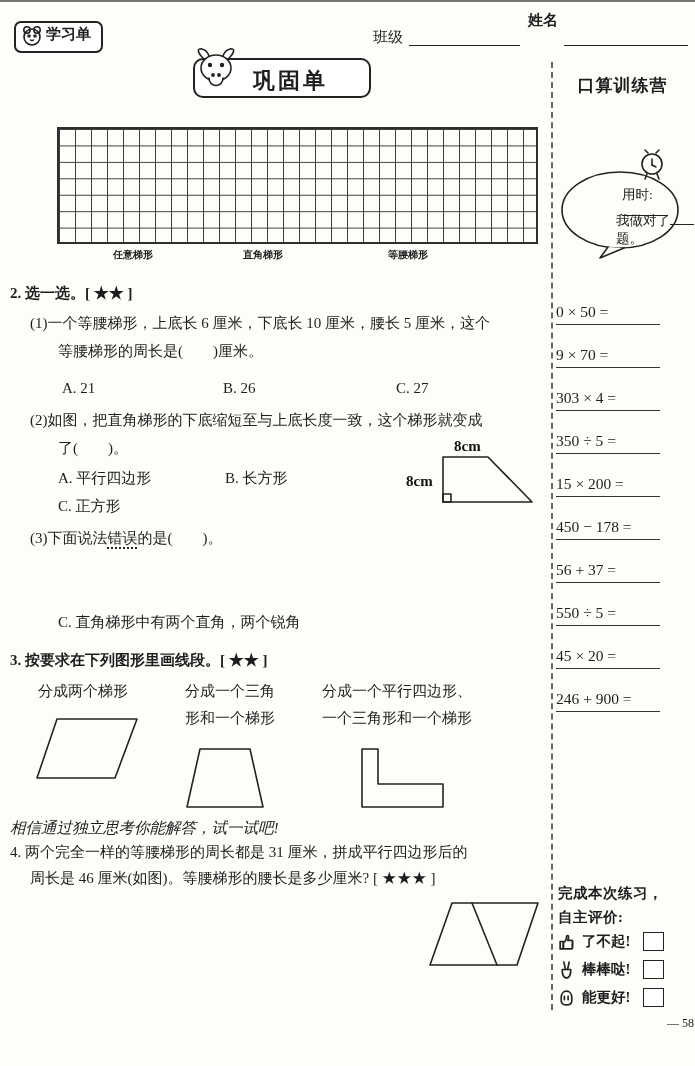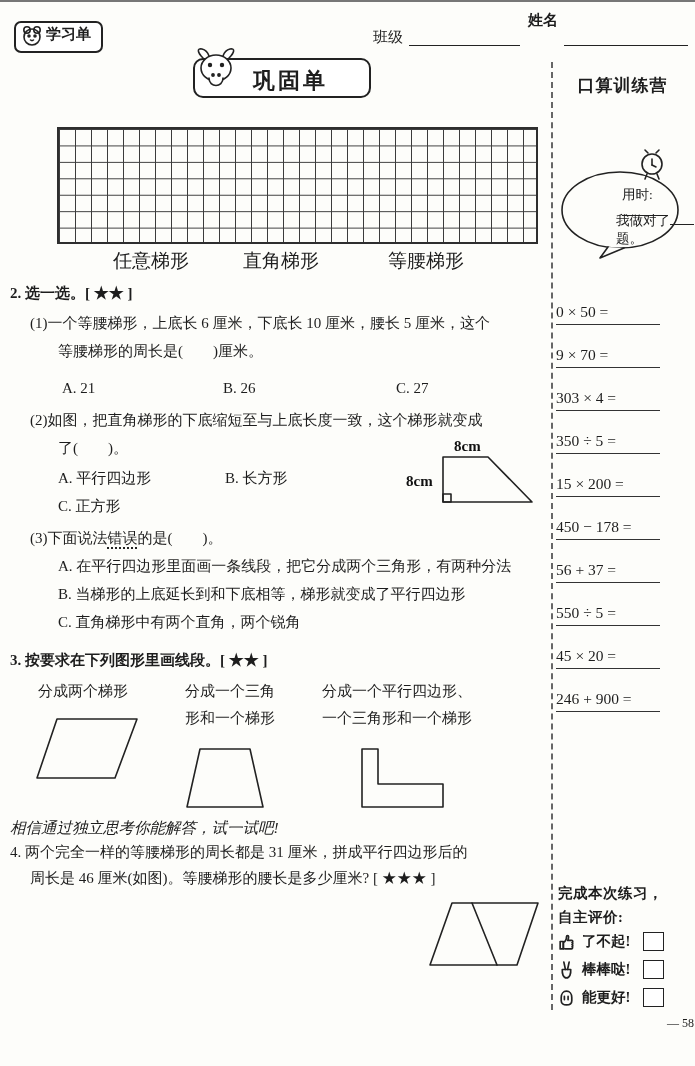--- a/index.html
+++ b/index.html
@@ -38,21 +38,21 @@
 
   
   .sqgrid {
     left:57px; top:127px; width:481px; height:117px;
     border:2px solid #2e2e2e;
     background-image:
       linear-gradient(to right, #3c3c3c 1px, transparent 1px),
       linear-gradient(to bottom, #3c3c3c 1px, transparent 1px);
     background-size:16px 16.45px;
   }
-  .grid-label { top:248px; font-size:19px; font-weight:normal; }
+  .grid-label { top:248px; font-size:10px; font-weight:bold; }
 
   figure { margin:0; }
   svg.lineart { display:block; }
   svg.lineart path, svg.lineart polygon, svg.lineart rect, svg.lineart line, svg.lineart ellipse, svg.lineart circle {
     fill:none; stroke:#222; stroke-width:1.6; stroke-linejoin:round; stroke-linecap:round;
   }
   svg.lineart text { fill:#111; stroke:none; font-family:"Liberation Serif", serif; font-weight:bold; }
 
   
   .op-row { position:absolute; left:556px; width:134px; }
@@ -130,22 +130,20 @@
   <figure class="abs" style="left:398px; top:430px;">
     <svg class="lineart" width="142" height="80" viewBox="0 0 142 80">
       <polygon points="45,27 90,27 134,72 45,72"></polygon>
       <rect x="45" y="64" width="8" height="8"></rect>
       <text x="56" y="21" font-size="15">8cm</text>
       <text x="8" y="56" font-size="15">8cm</text>
     </svg>
   </figure>
 
   <div class="abs txt" style="left:30px; top:528px;"><span>(3)下面说法</span><span class="emph">错误</span><span>的是(　　)。</span></div>
-  <div class="abs txt" style="left:58px; top:556px; width:495px;">A. 在平行四边形里面画一条线段，把它分成两个三角形，有两种分法</div>
-  <div class="abs txt" style="left:58px; top:584px; width:495px;">B. 当梯形的上底延长到和下底相等，梯形就变成了平行四边形</div>
   <div class="abs txt" style="left:58px; top:612px; width:495px;">C. 直角梯形中有两个直角，两个锐角</div>
 
   <div class="abs txt bold" style="left:10px; top:650px;">3. 按要求在下列图形里画线段。[ ★★ ]</div>
   <div class="abs txt" style="left:38px; top:681px;">分成两个梯形</div>
   <div class="abs txt" style="left:185px; top:681px;">分成一个三角</div>
   <div class="abs txt" style="left:185px; top:708px;">形和一个梯形</div>
   <div class="abs txt" style="left:322px; top:681px;">分成一个平行四边形、</div>
   <div class="abs txt" style="left:322px; top:708px;">一个三角形和一个梯形</div>
 
   <figure class="abs" style="left:28px; top:710px;">

